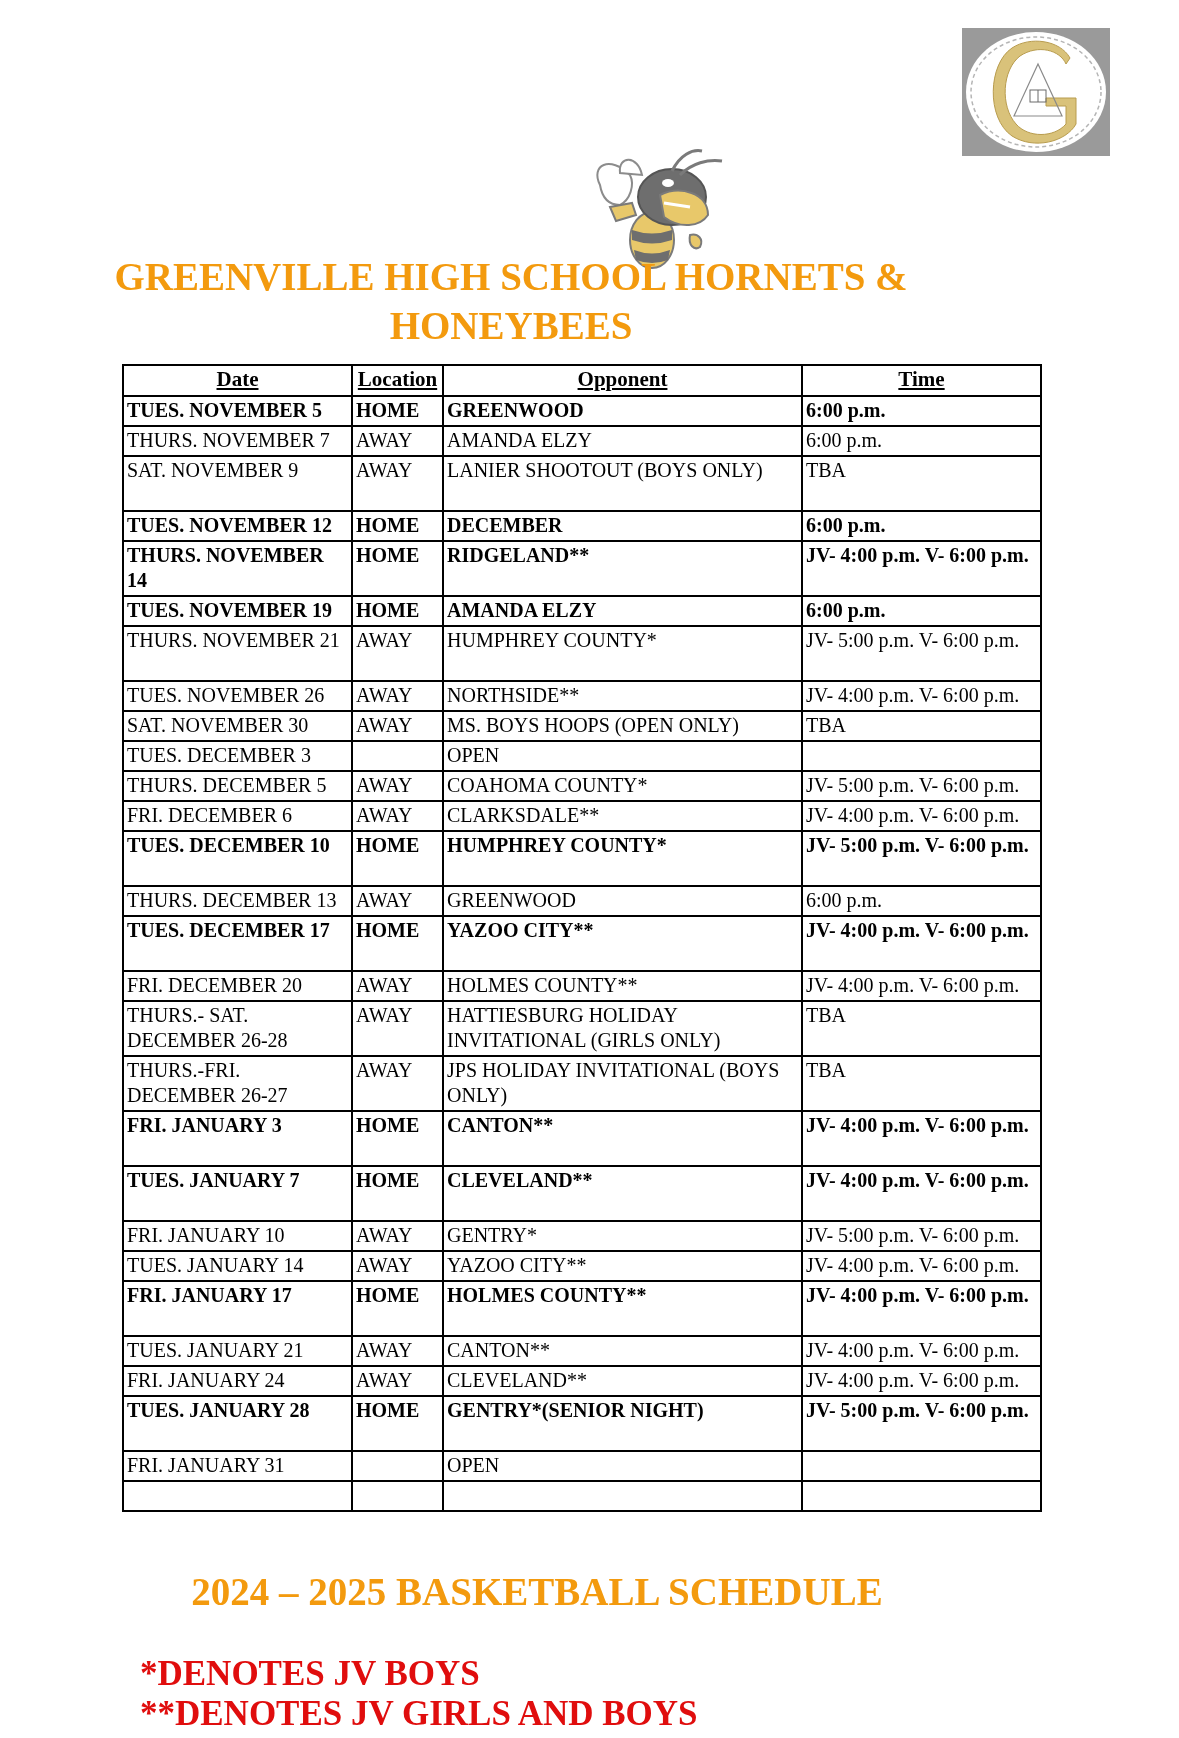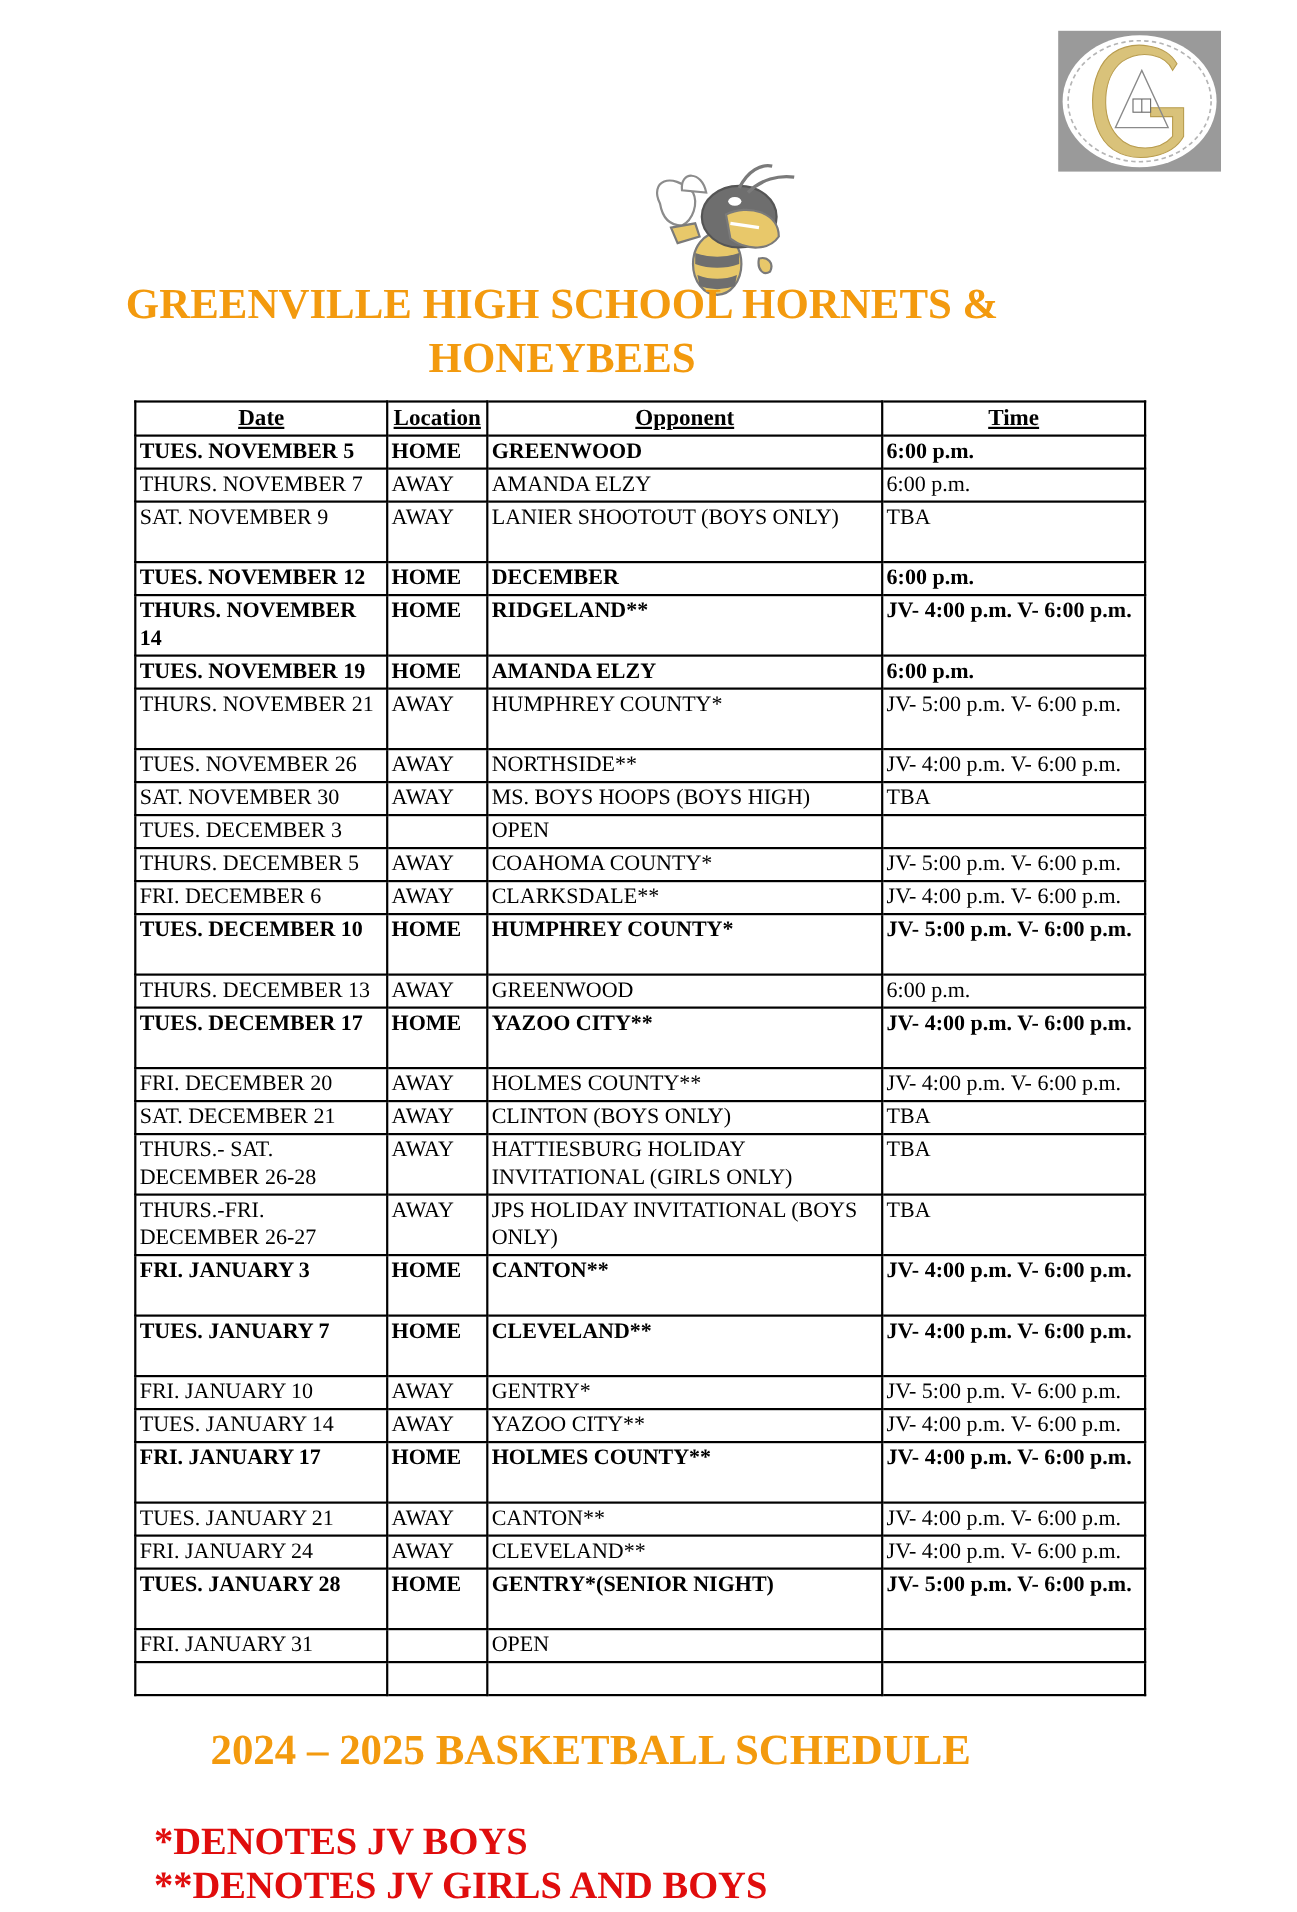--- a/index.html
+++ b/index.html
@@ -129,21 +129,21 @@
       </tr>
       <tr class="single">
         <td>TUES. NOVEMBER 26</td>
         <td>AWAY</td>
         <td>NORTHSIDE**</td>
         <td>JV- 4:00 p.m. V- 6:00 p.m.</td>
       </tr>
       <tr class="single">
         <td>SAT. NOVEMBER 30</td>
         <td>AWAY</td>
-        <td>MS. BOYS HOOPS (BOYS HIGH)</td>
+        <td>MS. BOYS HOOPS (OPEN ONLY)</td>
         <td>TBA</td>
       </tr>
       <tr class="single">
         <td>TUES. DECEMBER 3</td>
         <td></td>
         <td>OPEN</td>
         <td></td>
       </tr>
       <tr class="single">
         <td>THURS. DECEMBER 5</td>
@@ -173,26 +173,20 @@
         <td>TUES. DECEMBER 17</td>
         <td>HOME</td>
         <td>YAZOO CITY**</td>
         <td>JV- 4:00 p.m. V- 6:00 p.m.</td>
       </tr>
       <tr class="single">
         <td>FRI. DECEMBER 20</td>
         <td>AWAY</td>
         <td>HOLMES COUNTY**</td>
         <td>JV- 4:00 p.m. V- 6:00 p.m.</td>
-      </tr>
-      <tr class="single">
-        <td>SAT. DECEMBER 21</td>
-        <td>AWAY</td>
-        <td>CLINTON (BOYS ONLY)</td>
-        <td>TBA</td>
       </tr>
       <tr class="double">
         <td>THURS.- SAT. DECEMBER 26-28</td>
         <td>AWAY</td>
         <td>HATTIESBURG HOLIDAY INVITATIONAL (GIRLS ONLY)</td>
         <td>TBA</td>
       </tr>
       <tr class="double">
         <td>THURS.-FRI. DECEMBER 26-27</td>
         <td>AWAY</td>

